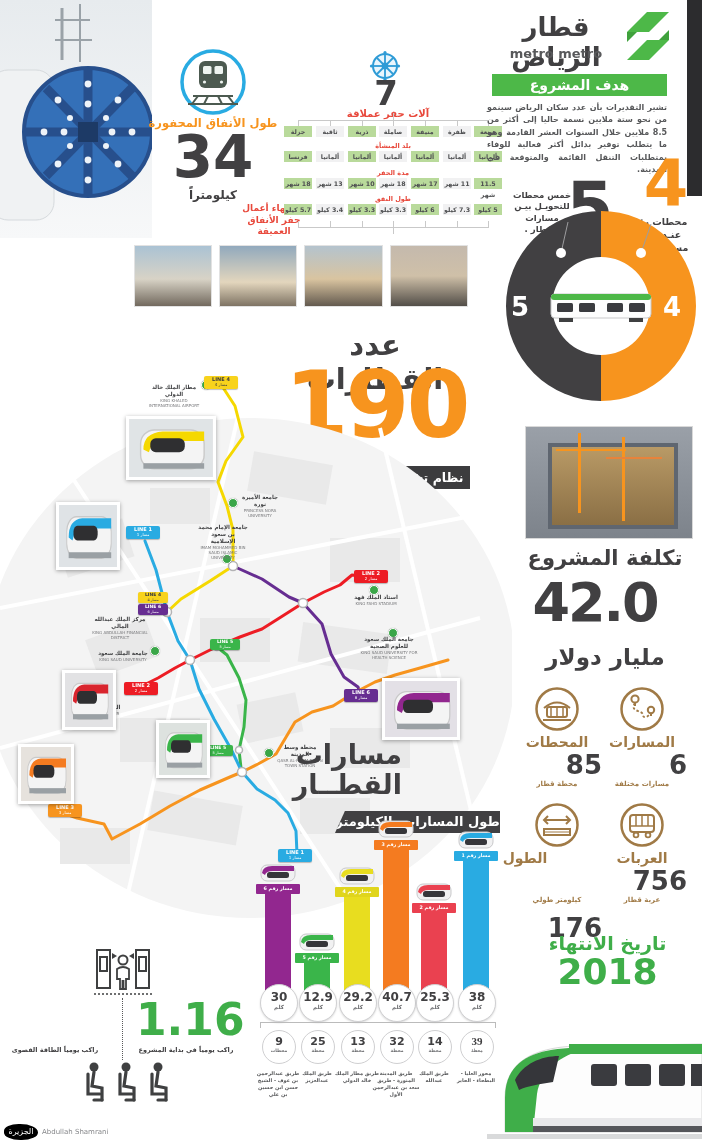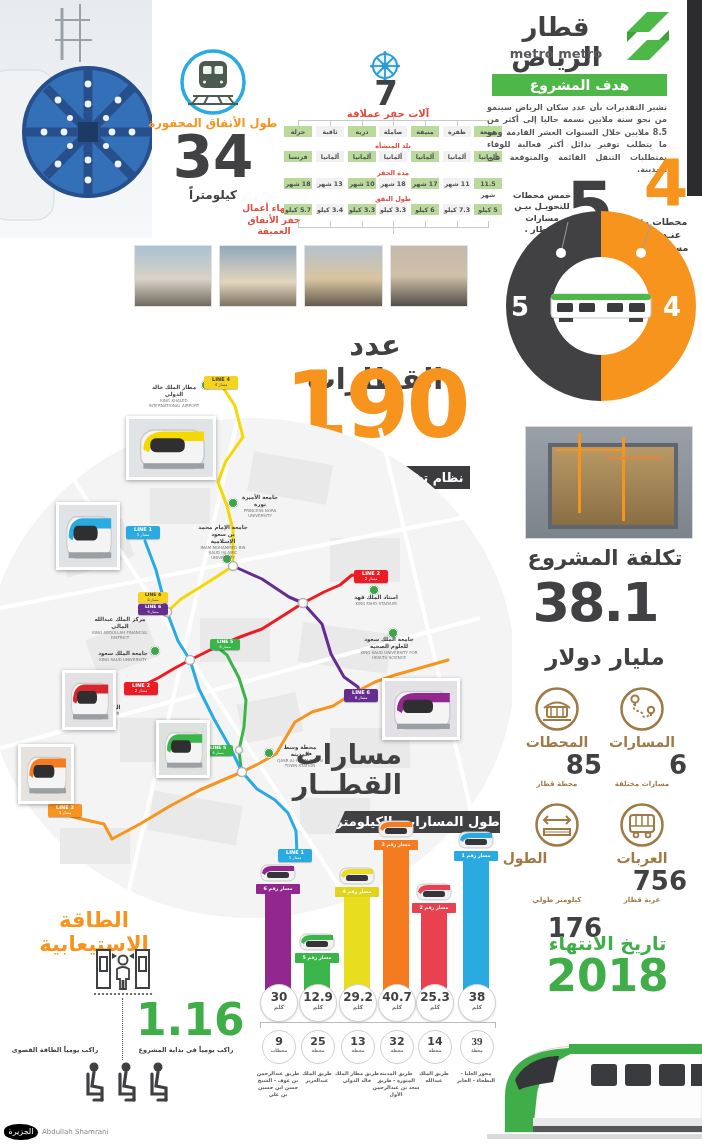--- a/index.html
+++ b/index.html
@@ -426,21 +426,21 @@
   </div>
 
   <div class="a" style="left:526px;top:427px;width:166px;height:111px;background:linear-gradient(180deg,#9aa0a8,#7d838b);overflow:hidden;box-shadow:0 0 0 1px #d9d9d9;">
     <div class="a" style="left:22px;top:16px;width:122px;height:78px;background:linear-gradient(180deg,#b99a66,#8a6f45);border:4px solid #5f6670;"></div>
     <div class="a" style="left:52px;top:6px;width:3px;height:80px;background:#f7941e;"></div>
     <div class="a" style="left:96px;top:10px;width:3px;height:84px;background:#f7941e;"></div>
     <div class="a" style="left:30px;top:22px;width:70px;height:2px;background:#f7941e;"></div>
     <div class="a" style="left:80px;top:30px;width:56px;height:2px;background:#e8833b;"></div>
   </div>
   <div class="a ar b dark rgt" style="left:520px;top:546px;width:170px;font-size:21px;">تكلفة المشروع</div>
-  <div class="a b dark rgt" style="left:500px;top:576px;width:190px;font-size:54px;line-height:1;letter-spacing:-2px;">38.1</div>
+  <div class="a b dark rgt" style="left:500px;top:576px;width:190px;font-size:54px;line-height:1;letter-spacing:-2px;">42.0</div>
   <div class="a ar b dark rgt" style="left:520px;top:644px;width:170px;font-size:23px;">مليار دولار</div>
 
   <svg class="a" style="left:534px;top:686px;" width="46" height="46" viewBox="0 0 46 46">
     <circle cx="23" cy="23" r="20.5" fill="none" stroke="#a07a46" stroke-width="2.5"></circle>
     <path d="M10,22 Q23,11 36,22" fill="none" stroke="#a07a46" stroke-width="2"></path>
     <rect x="13" y="21" width="20" height="10" rx="2" fill="none" stroke="#a07a46" stroke-width="2"></rect>
     <line x1="17" y1="21" x2="17" y2="31" stroke="#a07a46" stroke-width="1.5"></line>
     <line x1="23" y1="21" x2="23" y2="31" stroke="#a07a46" stroke-width="1.5"></line>
     <line x1="29" y1="21" x2="29" y2="31" stroke="#a07a46" stroke-width="1.5"></line>
     <line x1="9" y1="34" x2="37" y2="34" stroke="#a07a46" stroke-width="2"></line>
@@ -481,21 +481,21 @@
     <line x1="29" y1="13" x2="29" y2="24" stroke="#a07a46" stroke-width="1.5"></line>
     <line x1="11" y1="24" x2="35" y2="24" stroke="#a07a46" stroke-width="1.5"></line>
     <circle cx="17" cy="33" r="2.4" fill="none" stroke="#a07a46" stroke-width="1.8"></circle>
     <circle cx="29" cy="33" r="2.4" fill="none" stroke="#a07a46" stroke-width="1.8"></circle>
   </svg>
   <div class="statlab" style="left:597px;top:850px;">العربات</div>
   <div class="statval" style="left:597px;top:866px;">756</div>
   <div class="statunit" style="left:597px;top:896px;">عربة قطار</div>
 
   <div class="a ar b green ctr" style="left:525px;top:932px;width:165px;font-size:19px;color:#3fae49;">تاريخ الانتهاء</div>
-  <div class="a b ctr" style="left:525px;top:954px;width:165px;font-size:44px;line-height:1;color:#3fae49;">2018</div>
+  <div class="a b ctr" style="left:525px;top:954px;width:165px;font-size:36px;line-height:1;color:#3fae49;">2018</div>
 
   <svg class="a" style="left:487px;top:1006px;" width="215" height="138" viewBox="0 0 215 138">
     <rect x="0" y="128" width="215" height="5" fill="#d9dadb"></rect>
     <path d="M18,126 L18,92 C18,56 46,42 88,40 L215,38 L215,126 Z" fill="#fdfdfd" stroke="#d8d8d8"></path>
     <path d="M18,126 L18,92 C18,58 42,44 82,42 L100,42 C72,50 54,64 50,88 L46,126 Z" fill="#3fae49"></path>
     <rect x="82" y="38" width="133" height="10" fill="#3fae49"></rect>
     <path d="M28,74 C36,58 54,50 72,50 L66,76 C54,78 40,80 32,84 Z" fill="#35363a"></path>
     <g fill="#3a3b3f">
         <rect x="104" y="58" width="26" height="22" rx="3"></rect>
         <rect x="138" y="58" width="26" height="22" rx="3"></rect>
@@ -610,21 +610,20 @@
       </div>
 
     <div class="route" style="left:4px;top:270px;">طريق عبدالرحمن بن عوف - الشيخ حسن ابن حسين بن علي</div>
     <div class="route" style="left:43px;top:270px;">طريق الملك عبدالعزيز</div>
     <div class="route" style="left:83px;top:270px;">طريق مطار الملك خالد الدولي</div>
     <div class="route" style="left:122px;top:270px;">طريق المدينة المنورة - طريق سعد بن عبدالرحمن الأول</div>
     <div class="route" style="left:160px;top:270px;">طريق الملك عبدالله</div>
     <div class="route" style="left:202px;top:270px;">محور العليا - البطحاء - الحاير</div>
   </div>
 
-  <div class="a ar b orange ctr" style="left:12px;top:908px;width:164px;font-size:21px;">الطاقة الاستيعابية</div>
   <svg class="a" style="left:94px;top:945px;" width="58" height="52" viewBox="0 0 58 52">
     <g fill="none" stroke="#3f4041" stroke-width="2">
       <rect x="3" y="5" width="13" height="38"></rect>
         <rect x="42" y="5" width="13" height="38"></rect>
       <rect x="6" y="12" width="7" height="14"></rect>
         <rect x="45" y="12" width="7" height="14"></rect>
     </g>
     <path d="M18,8 L23,11 L18,14 Z" fill="#3f4041"></path>
       <path d="M40,8 L35,11 L40,14 Z" fill="#3f4041"></path>
     <circle cx="29" cy="15" r="4.5" fill="none" stroke="#3f4041" stroke-width="2"></circle>

